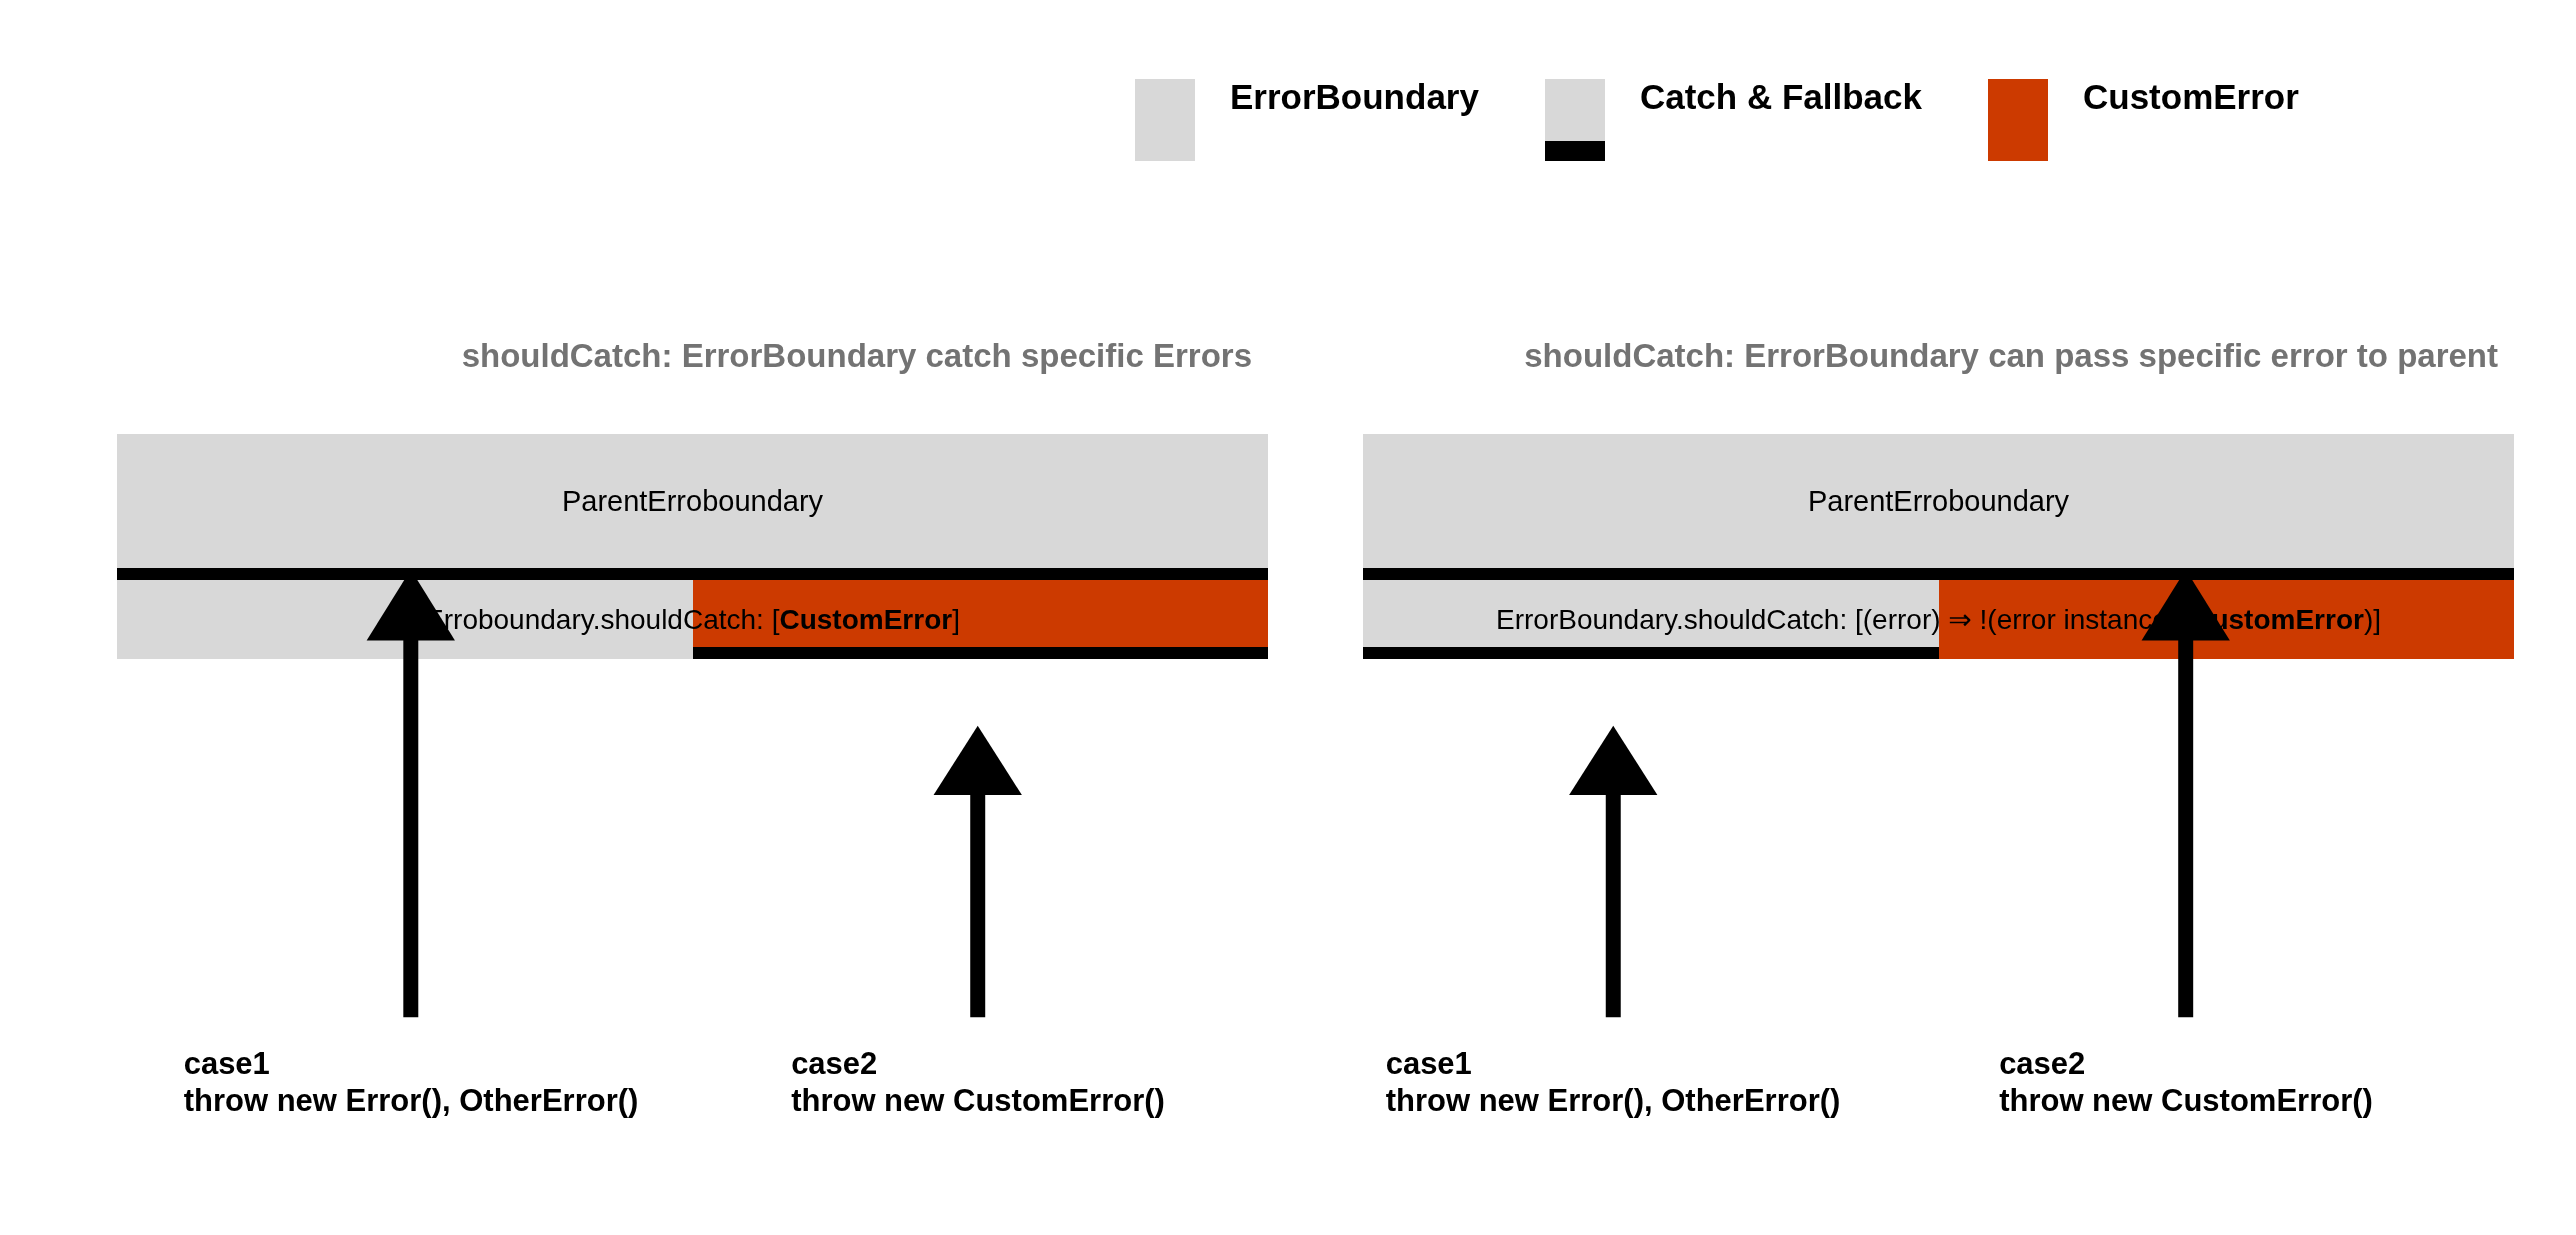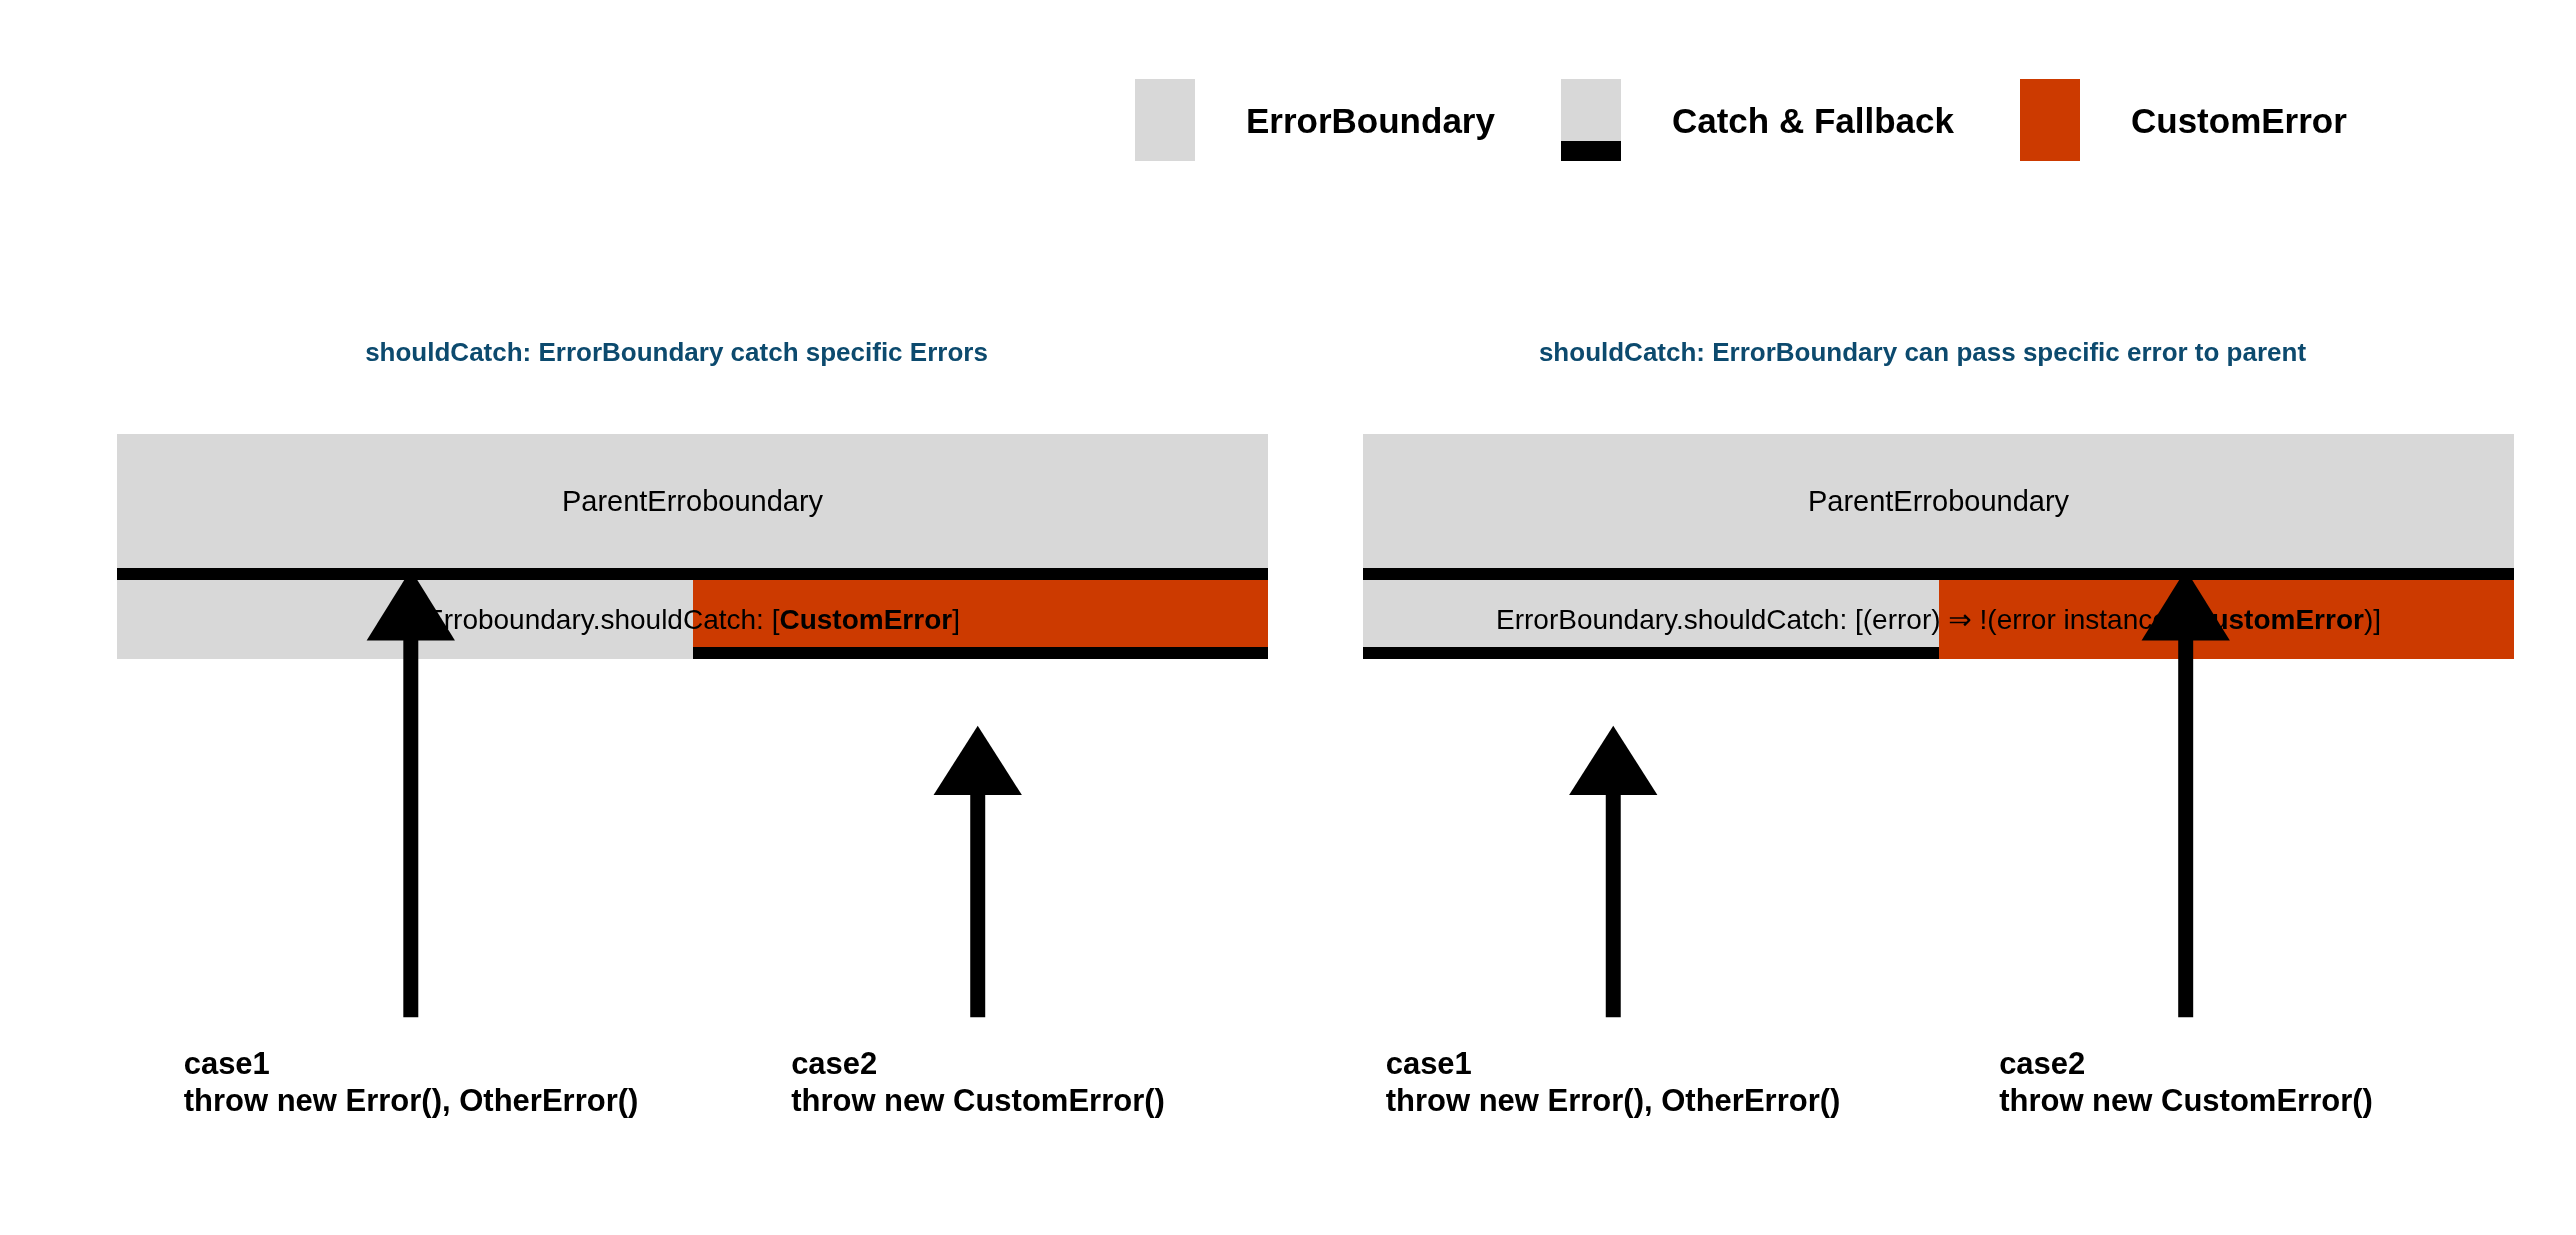--- a/index.html
+++ b/index.html
@@ -22,22 +22,20 @@
   
   .legend {
     position: absolute;
     top: 79px;
     left: 1135px;
     display: flex;
     align-items: center;
   }
   .legend-item {
     display: flex;
-    align-items: center;
-    gap: 16px;
   }
   .legend-swatch {
     width: 60px;
     height: 82px;
     flex: 0 0 auto;
   }
   .legend-swatch.plain-gray { background: #d8d8d8; }
   .legend-swatch.gray-underline {
     background: #d8d8d8;
     border-bottom: 20.5px solid #000000;
@@ -57,24 +55,24 @@
 
   
   .panel {
     position: absolute;
     top: 339px;
   }
   #panel-left  { left: 101px;  width: 1151px; }
   #panel-right { left: 1347px; width: 1151px; }
 
   .panel-title {
-    font-size: 26px;
+    font-size: 33px;
     font-weight: bold;
-    color: #0c4a6e;
-    text-align: center;
+    color: #737373;
+    text-align: right;
     white-space: nowrap;
     line-height: 1;
     margin: 0;
   }
 
   .stack {
     position: absolute;
     top: 95px;
     left: 16px;
   }

